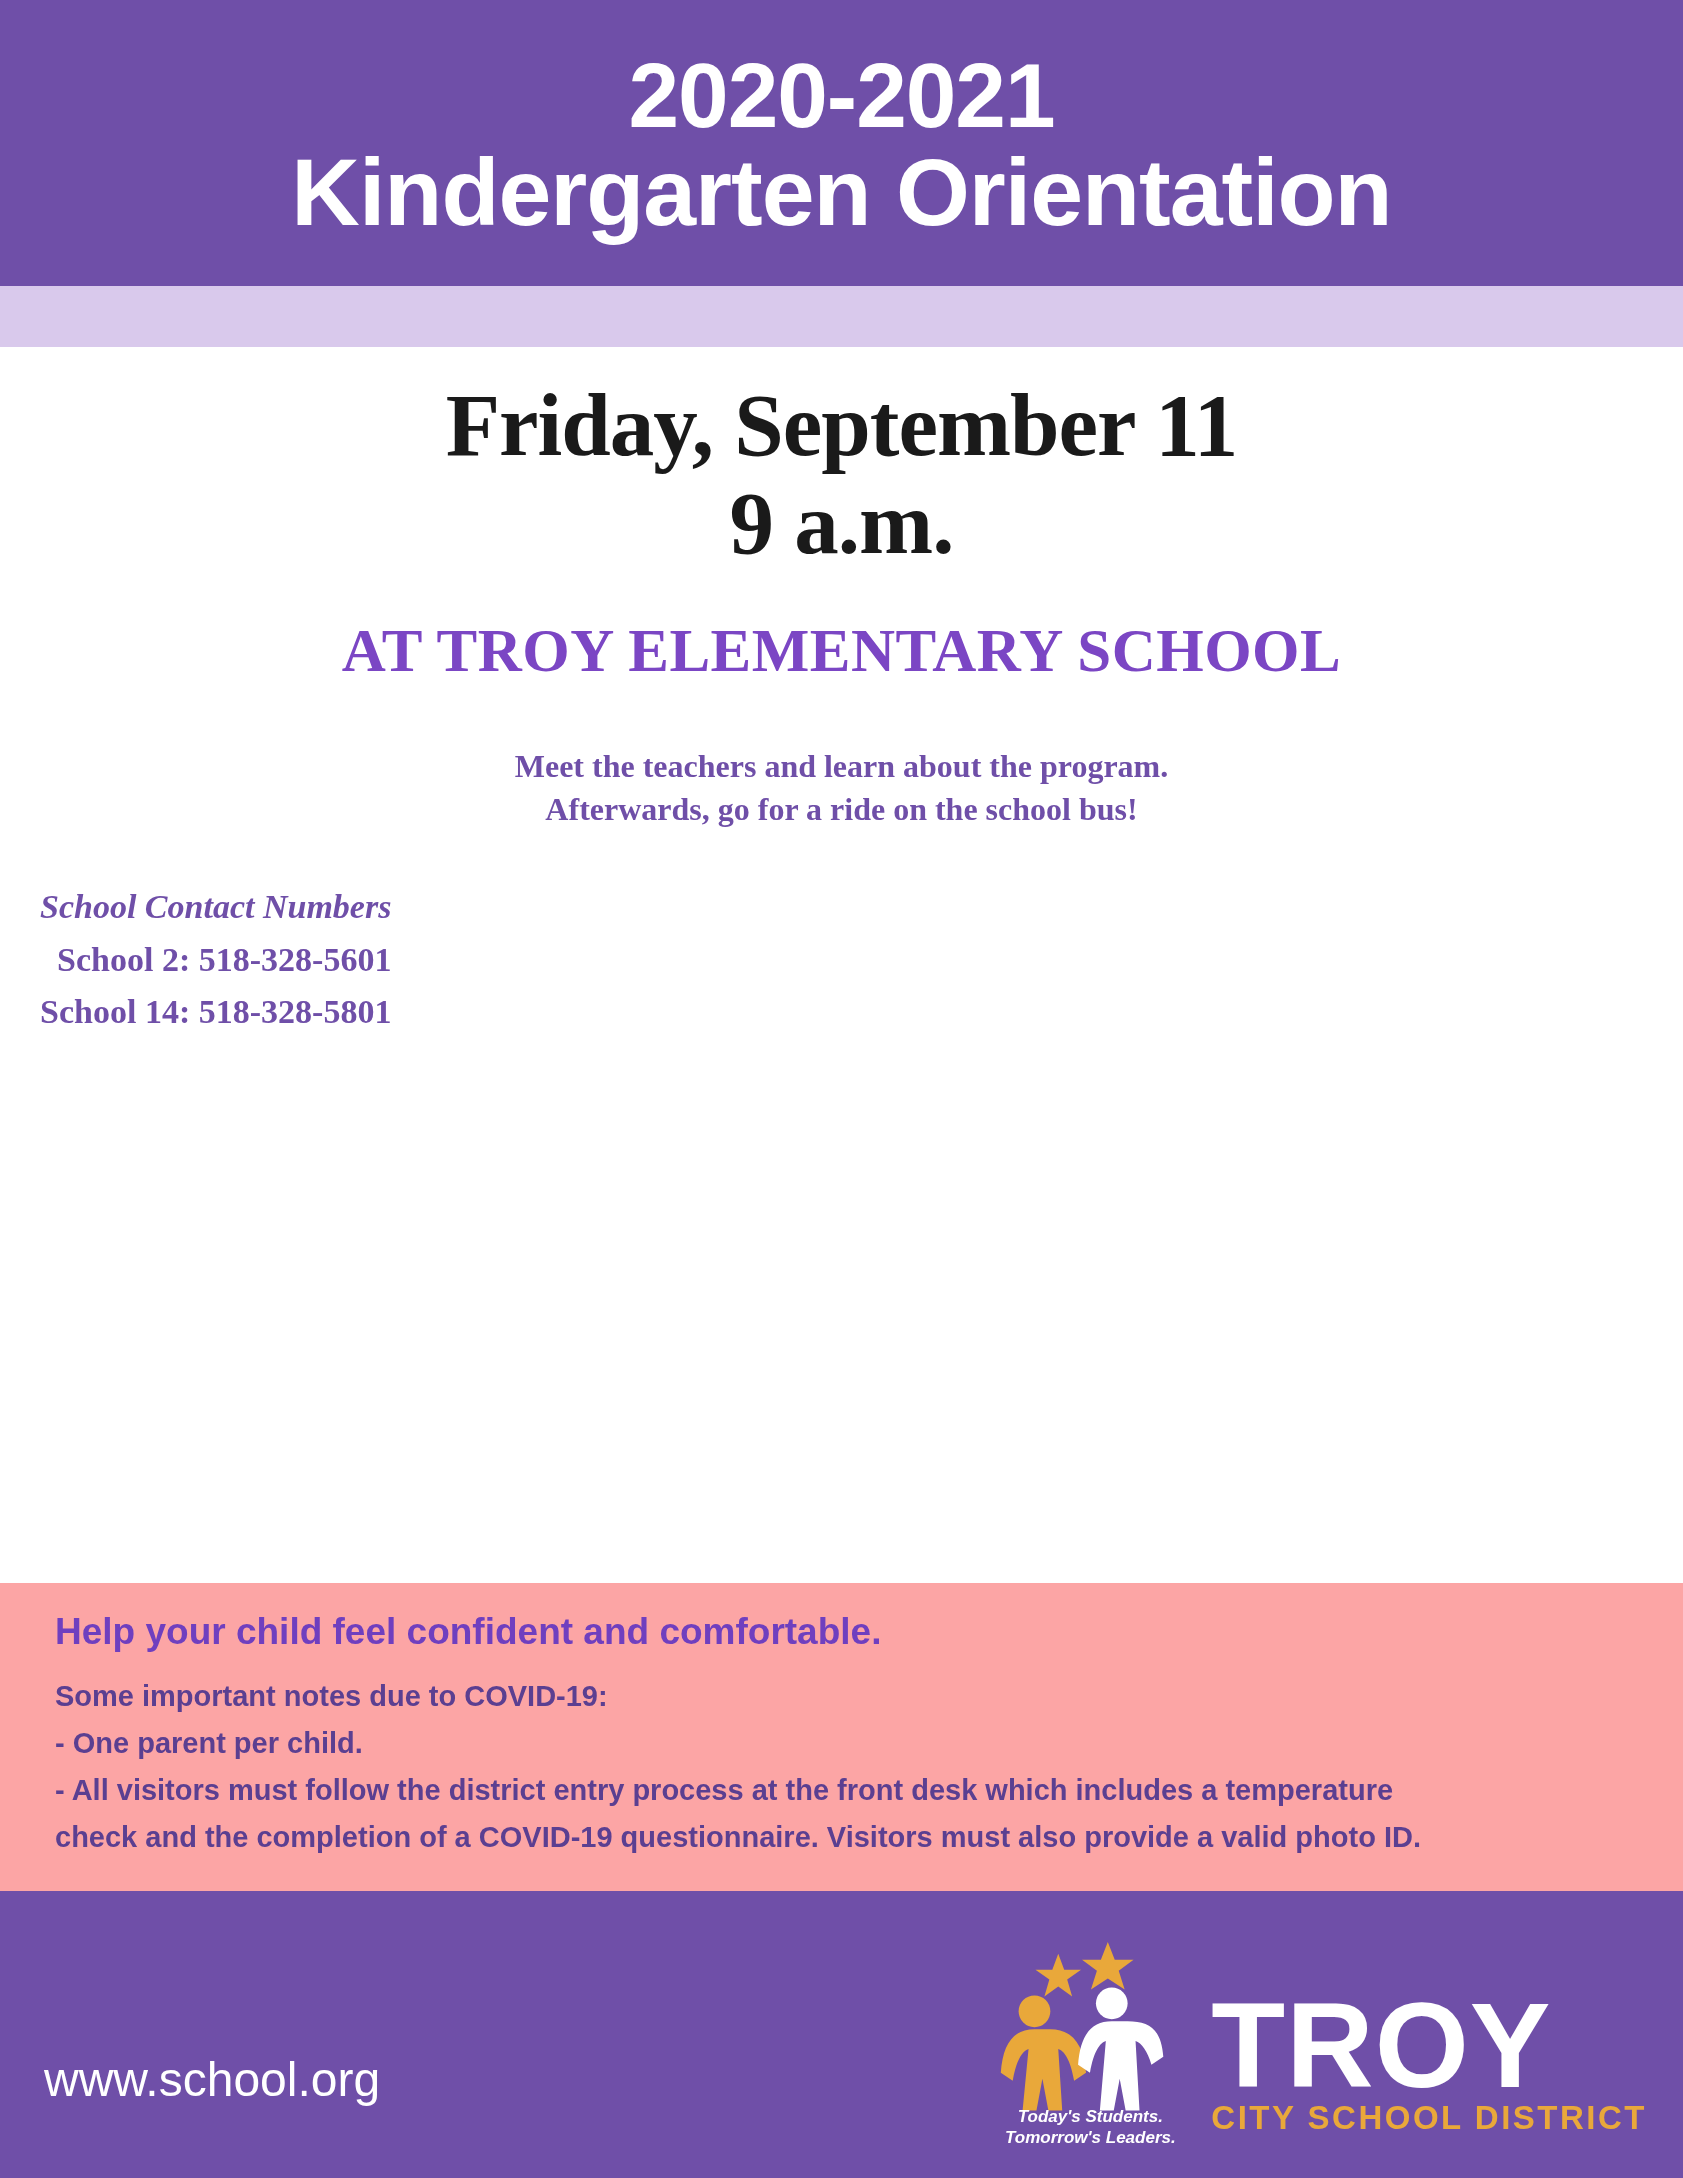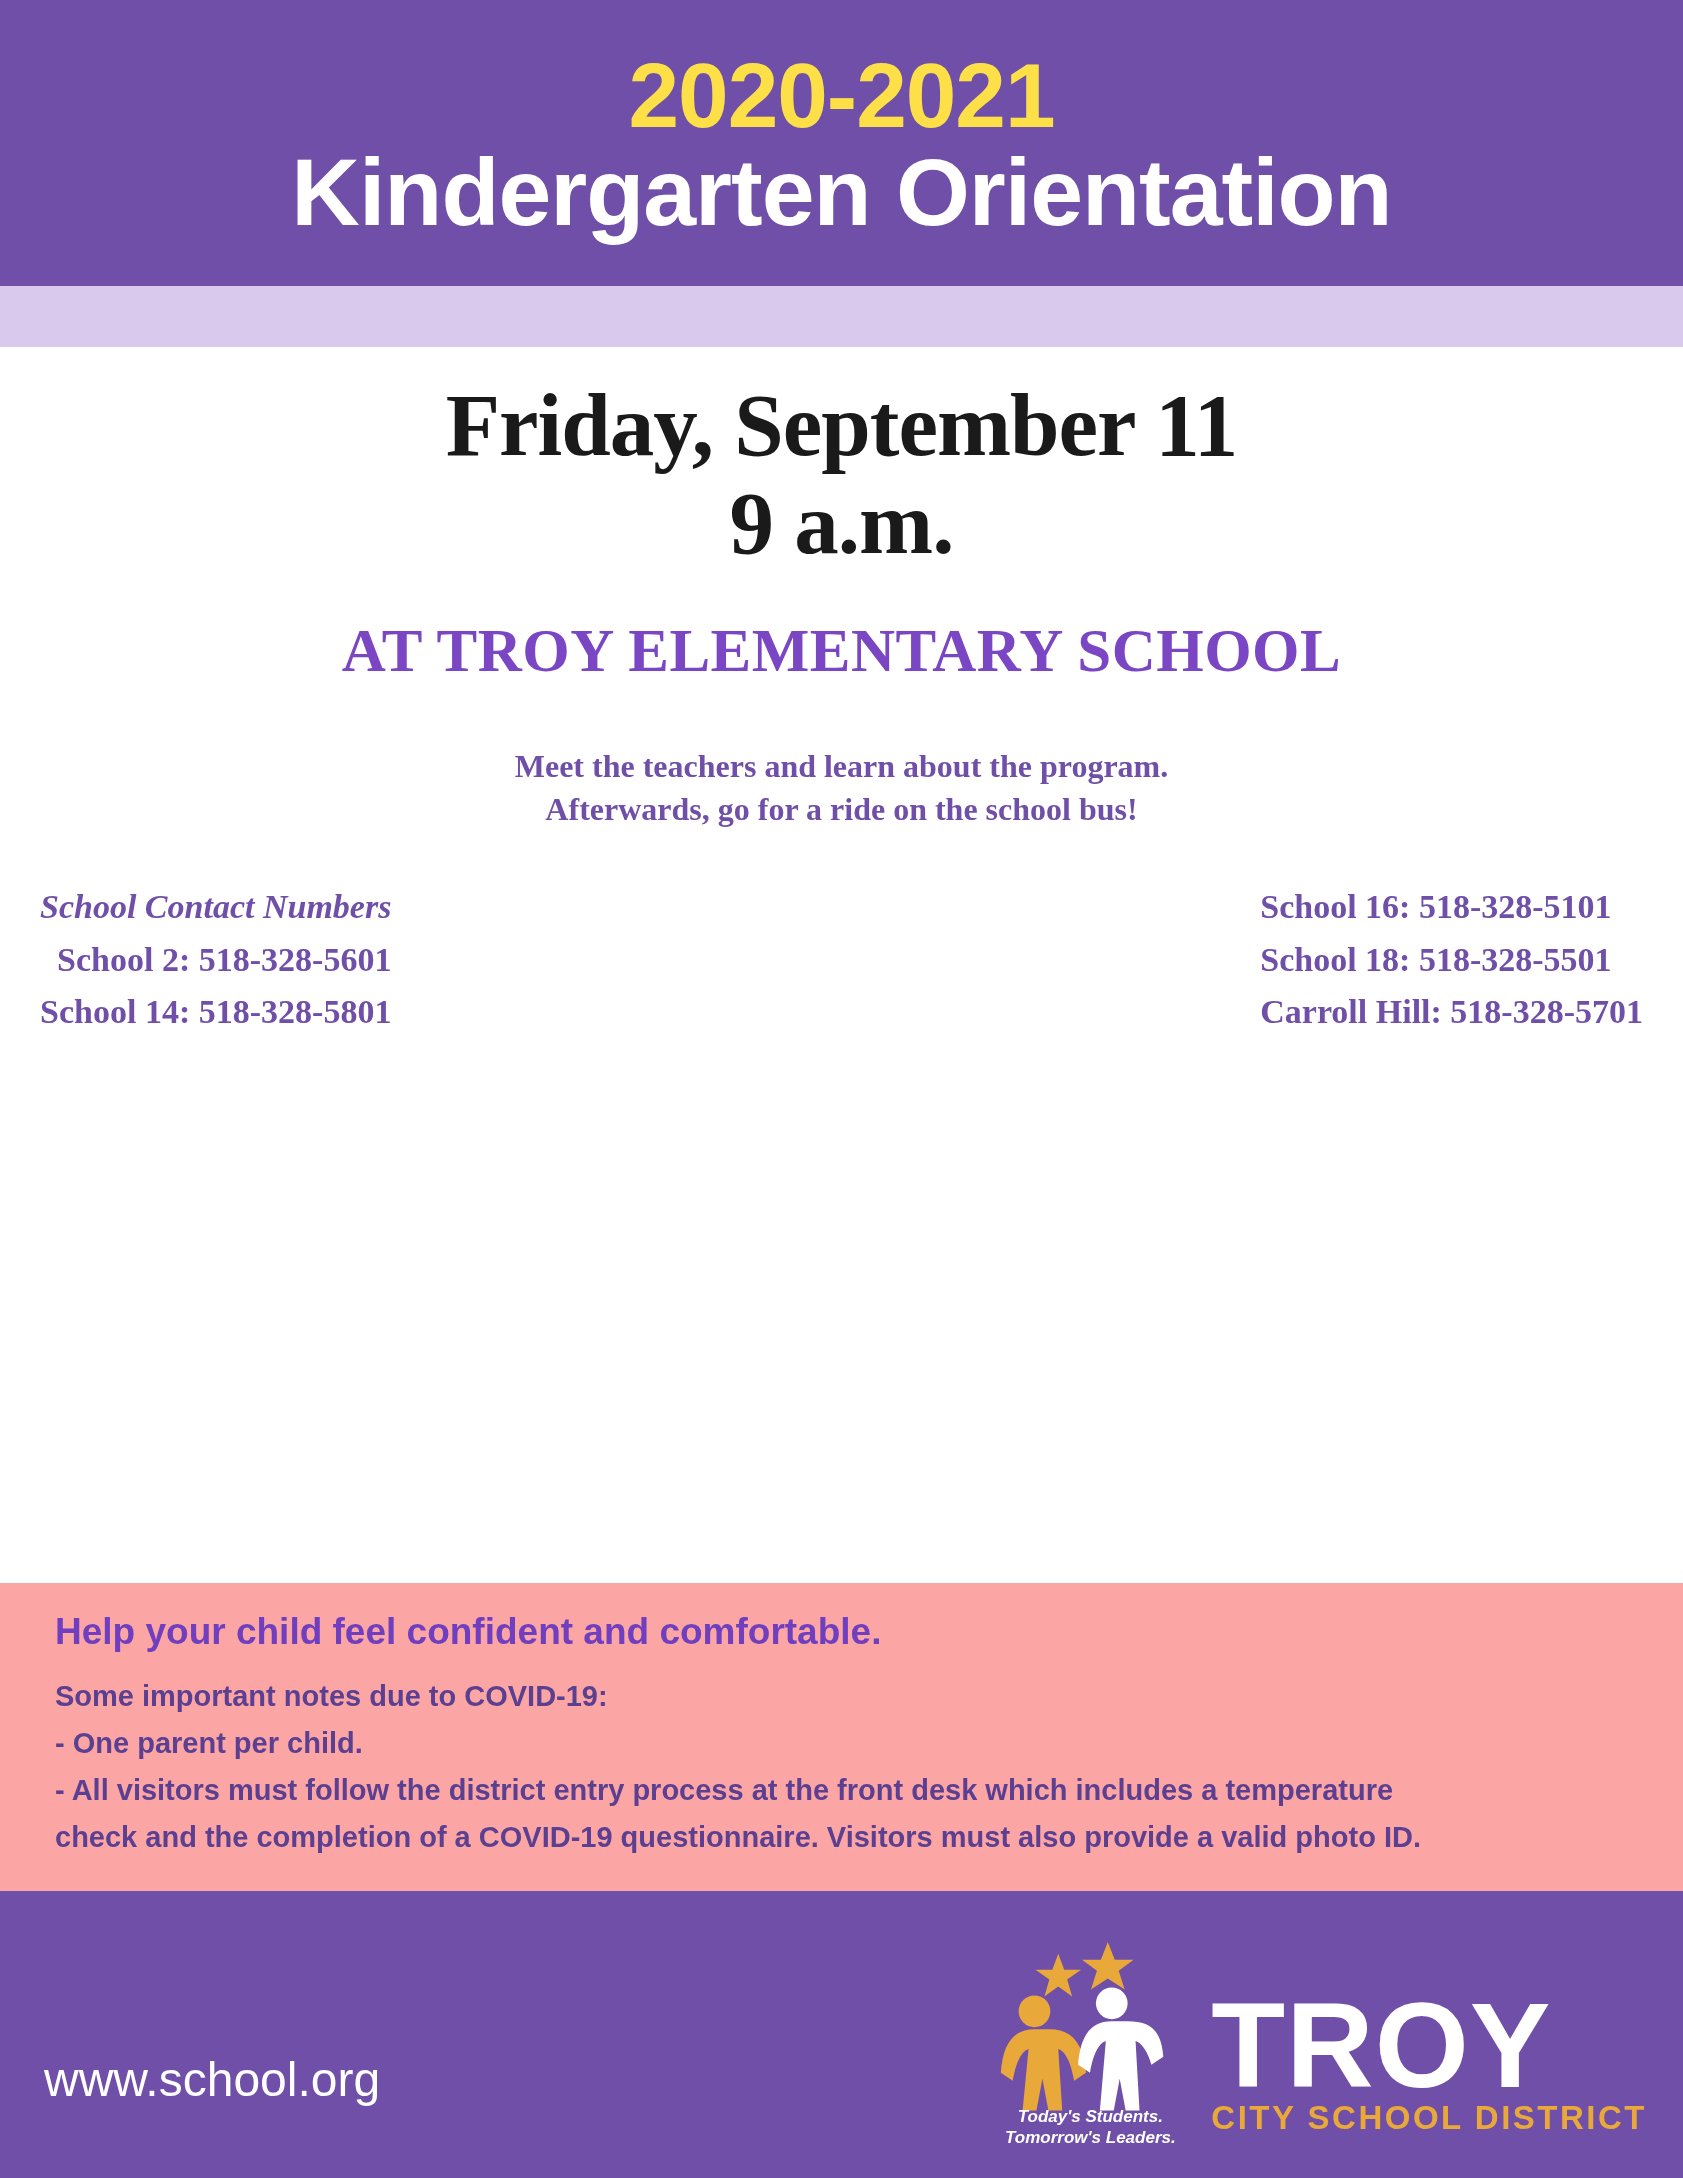--- a/index.html
+++ b/index.html
@@ -23,21 +23,21 @@
     flex-direction: column;
   }
 
   
   .header {
     background: #6f4fa8;
     padding: 50px 40px 44px 40px;
     text-align: center;
   }
   .header-line1 {
-    color: #fde047;
+    color: #ffffff;
     font-size: 91px;
     font-weight: bold;
     line-height: 1.02;
     letter-spacing: -1px;
   }
   .header-line2 {
     color: #ffffff;
     font-size: 95px;
     font-weight: bold;
     line-height: 1.04;
@@ -214,25 +214,20 @@
     <div class="desc">
       <div>Meet the teachers and learn about the program.</div>
       <div>Afterwards, go for a ride on the school bus!</div>
     </div>
 
     <div class="contacts">
       <div class="contacts-col left">
         <div class="contacts-title">School Contact Numbers</div>
         <div class="contact-item">School 2: 518-328-5601</div>
         <div class="contact-item">School 14: 518-328-5801</div>
-      </div>
-      <div class="contacts-col right">
-        <div class="contact-item">School 16: 518-328-5101</div>
-        <div class="contact-item">School 18: 518-328-5501</div>
-        <div class="contact-item">Carroll Hill: 518-328-5701</div>
       </div>
     </div>
   </div>
 
   <div class="notes">
     <div class="notes-title">Help your child feel confident and comfortable.</div>
     <div class="notes-line">Some important notes due to COVID-19:</div>
     <div class="notes-line">- One parent per child.</div>
     <div class="notes-line">- All visitors must follow the district entry process at the front desk which includes a temperature</div>
     <div class="notes-line">check and the completion of a COVID-19 questionnaire. Visitors must also provide a valid photo ID.</div>

